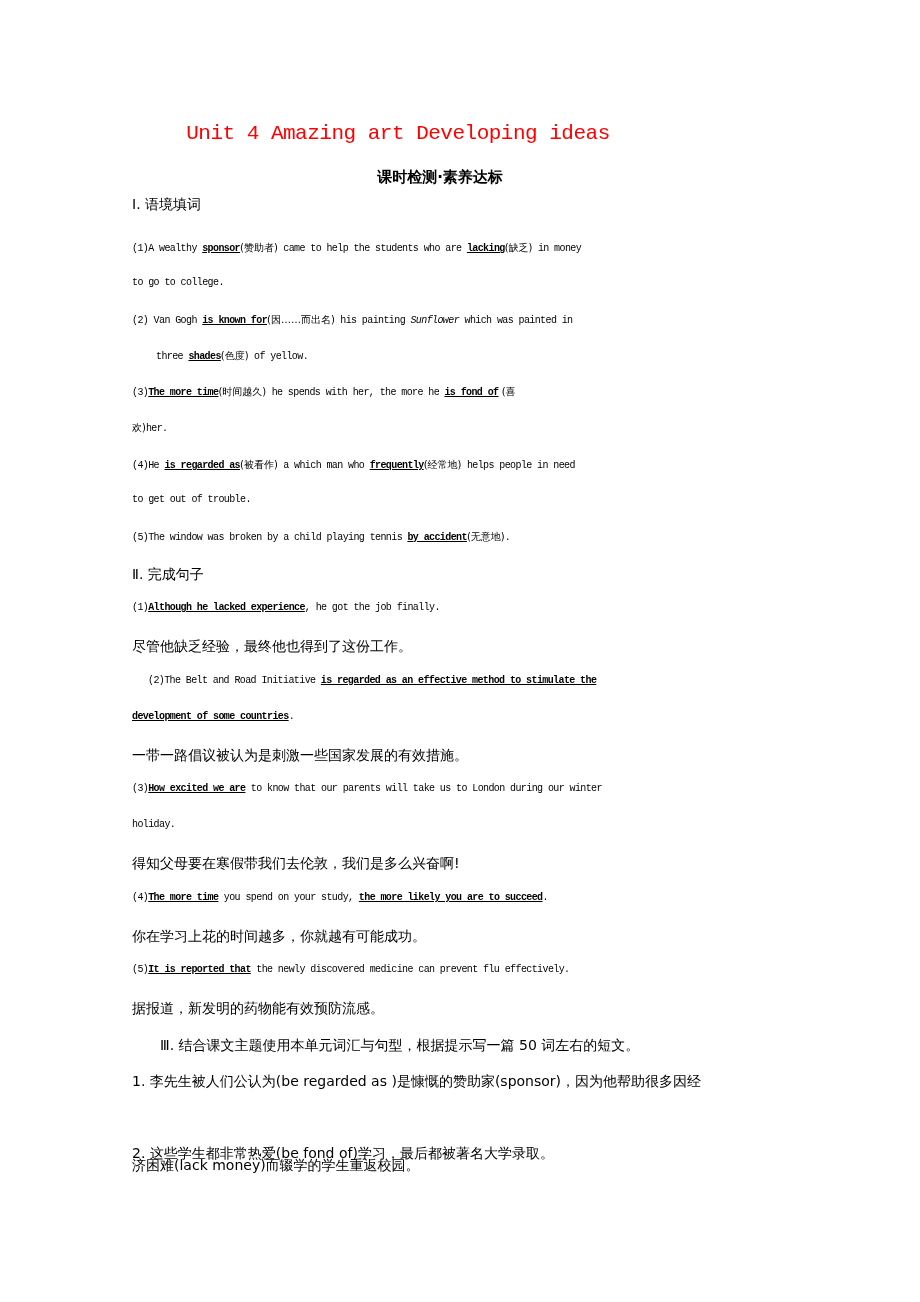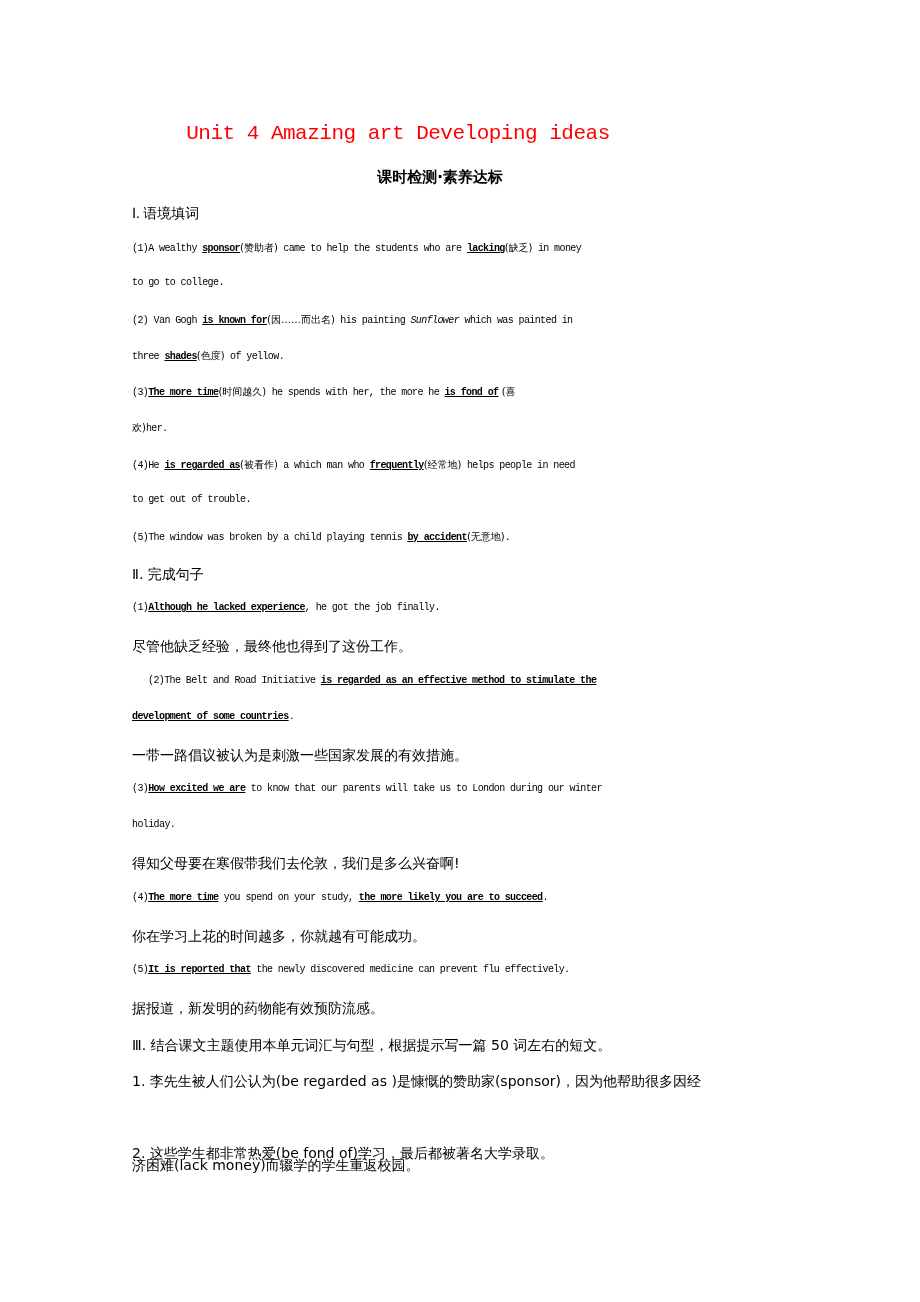--- a/index.html
+++ b/index.html
@@ -18,27 +18,27 @@
   .cnchar { font-family: "DejaVu Sans", sans-serif; letter-spacing: 0; }
   .it { font-style: italic; }
 </style>
 </head>
 <body>
 
 <div class="page">
   <div class="title">Unit 4 Amazing art Developing ideas</div>
   <div class="subtitle">课时检测·素养达标</div>
 
-  <div class="line cn" style="top:205px;font-family:Liberation Serif, serif;">Ⅰ. 语境填词</div>
+  <div class="line cn" style="top:196px;">Ⅰ. 语境填词</div>
 
   <div class="line" style="top:241px;"><span>(1)A wealthy </span><span class="ans">sponsor</span><span class="cnchar">(赞助者)</span><span> came to help the students who are </span><span class="ans">lacking</span><span class="cnchar">(缺乏)</span><span> in money</span></div>
   <div class="line" style="top:277px;">to go to college.</div>
 
   <div class="line" style="top:313px;"><span>(2) Van Gogh </span><span class="ans">is known for</span><span class="cnchar">(因……而出名)</span><span> his painting </span><span class="it">Sunflower</span><span> which was painted in</span></div>
-  <div class="line" style="top:349px;"><span>three </span><span class="ans">shades</span><span class="cnchar">(色度)</span><span> of yellow.</span></div>
+  <div class="line" style="top:349px;margin-left:24px;"><span>three </span><span class="ans">shades</span><span class="cnchar">(色度)</span><span> of yellow.</span></div>
 
   <div class="line" style="top:385px;"><span>(3)</span><span class="ans">The more time</span><span class="cnchar">(时间越久)</span><span> he spends with her,  the more he </span><span class="ans">is fond of</span><span class="cnchar"> (喜</span></div>
   <div class="line" style="top:421px;"><span class="cnchar">欢)</span><span>her.</span></div>
 
   <div class="line" style="top:458px;"><span>(4)He </span><span class="ans">is regarded as</span><span class="cnchar">(被看作)</span><span> a which man who </span><span class="ans">frequently</span><span class="cnchar">(经常地)</span><span> helps people in need</span></div>
   <div class="line" style="top:494px;">to get out of trouble.</div>
 
   <div class="line" style="top:530px;"><span>(5)The window was broken by a child playing tennis </span><span class="ans">by accident</span><span class="cnchar">(无意地)</span><span>.</span></div>
 
   <div class="line cn" style="top:566px;">Ⅱ. 完成句子</div>
@@ -53,17 +53,17 @@
   <div class="line" style="top:783px;"><span>(3)</span><span class="ans">How excited we are</span><span> to know that our parents will take us to London during our winter</span></div>
   <div class="line" style="top:819px;">holiday.</div>
   <div class="line cn" style="top:855px;">得知父母要在寒假带我们去伦敦，我们是多么兴奋啊!</div>
 
   <div class="line" style="top:892px;"><span>(4)</span><span class="ans">The more time</span><span> you spend on your study, </span><span class="ans">the more likely you are to succeed</span><span>.</span></div>
   <div class="line cn" style="top:928px;">你在学习上花的时间越多，你就越有可能成功。</div>
 
   <div class="line" style="top:964px;"><span>(5)</span><span class="ans">It is reported that</span><span> the newly discovered medicine can prevent flu effectively.</span></div>
   <div class="line cn" style="top:1000px;">据报道，新发明的药物能有效预防流感。</div>
 
-  <div class="line cn" style="top:1037px;">Ⅲ. 结合课文主题使用本单元词汇与句型，根据提示写一篇 50 词左右的短文。</div>
+  <div class="line cn" style="top:1037px;margin-left:28px;">Ⅲ. 结合课文主题使用本单元词汇与句型，根据提示写一篇 50 词左右的短文。</div>
   <div class="line cn" style="top:1073px;">1. 李先生被人们公认为(be regarded as )是慷慨的赞助家(sponsor)，因为他帮助很多因经</div>
   <div class="line cn" style="top:1109px;margin-top:48px;">济困难(lack money)而辍学的学生重返校园。</div>
   <div class="line cn" style="top:1145px;">2. 这些学生都非常热爱(be fond of)学习，最后都被著名大学录取。</div>
 </div>
 
 </body></html>

